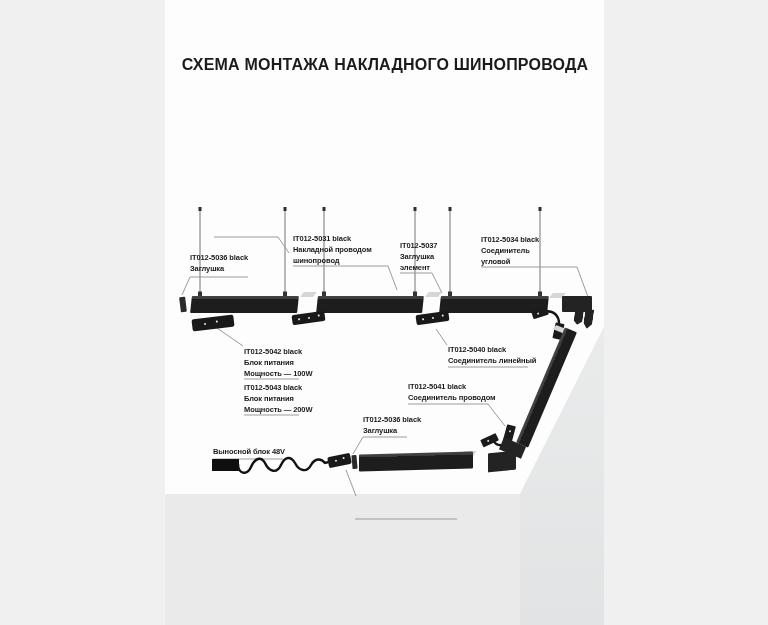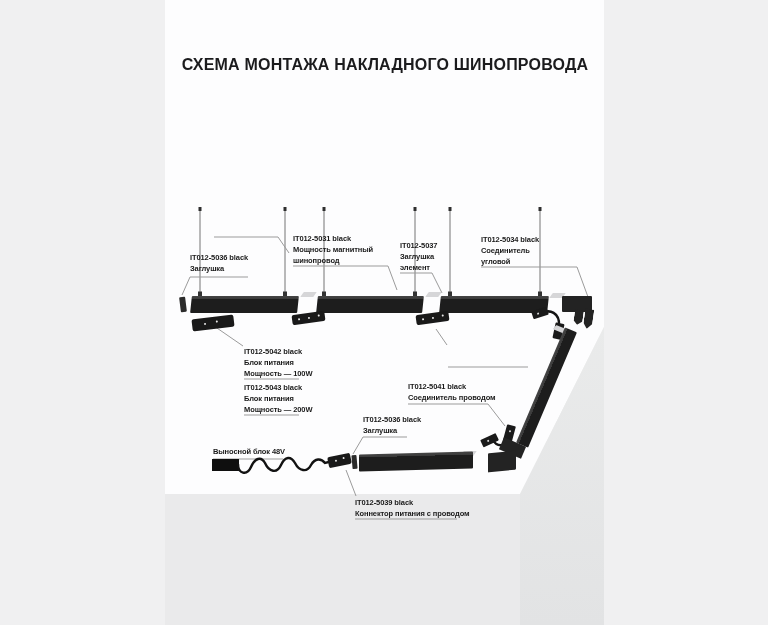--- a/index.html
+++ b/index.html
@@ -180,21 +180,21 @@
   </svg>
   <div class="part blockpart" style="left:328px;top:455px;width:23px;height:11px;transform:rotate(-12deg);">
     <span class="dot" style="left:7px;top:4px;"></span>
       <span class="dot" style="left:15px;top:3px;"></span>
   </div>
   <div class="part cap" style="left:352px;top:455px;width:5px;height:14px;transform:rotate(-5deg);"></div>
   <div class="part rail" style="left:359px;top:453px;width:114px;transform:skewY(-1.5deg);"></div>
 
   <div class="label" style="left:293px;top:233px;">
     <div>IT012-5031 black</div>
-    <div>Мощность магнитный</div>
+    <div>Накладной проводом</div>
     <div>шинопровод</div>
   </div>
   <div class="label" style="left:400px;top:240px;">
     <div>IT012-5037</div>
     <div>Заглушка</div>
     <div>элемент</div>
   </div>
   <div class="label" style="left:481px;top:234px;">
     <div>IT012-5034 black</div>
     <div>Соединитель</div>
@@ -207,29 +207,29 @@
   <div class="label" style="left:244px;top:346px;">
     <div>IT012-5042 black</div>
     <div>Блок питания</div>
     <div>Мощность — 100W</div>
   </div>
   <div class="label" style="left:244px;top:382px;">
     <div>IT012-5043 black</div>
     <div>Блок питания</div>
     <div>Мощность — 200W</div>
   </div>
+  <div class="label" style="left:448px;top:344px;">
+    <div>IT012-5040 black</div>
+    <div>Соединитель линейный</div>
+  </div>
   <div class="label" style="left:408px;top:381px;">
     <div>IT012-5041 black</div>
     <div>Соединитель проводом</div>
   </div>
   <div class="label" style="left:363px;top:414px;">
     <div>IT012-5036 black</div>
     <div>Заглушка</div>
   </div>
   <div class="label" style="left:213px;top:446px;">
     <div>Выносной блок 48V</div>
   </div>
-  <div class="label" style="left:355px;top:497px;">
-    <div>IT012-5039 black</div>
-    <div>Коннектор питания с проводом</div>
-  </div>
 
 </div>
 
 </body></html>

